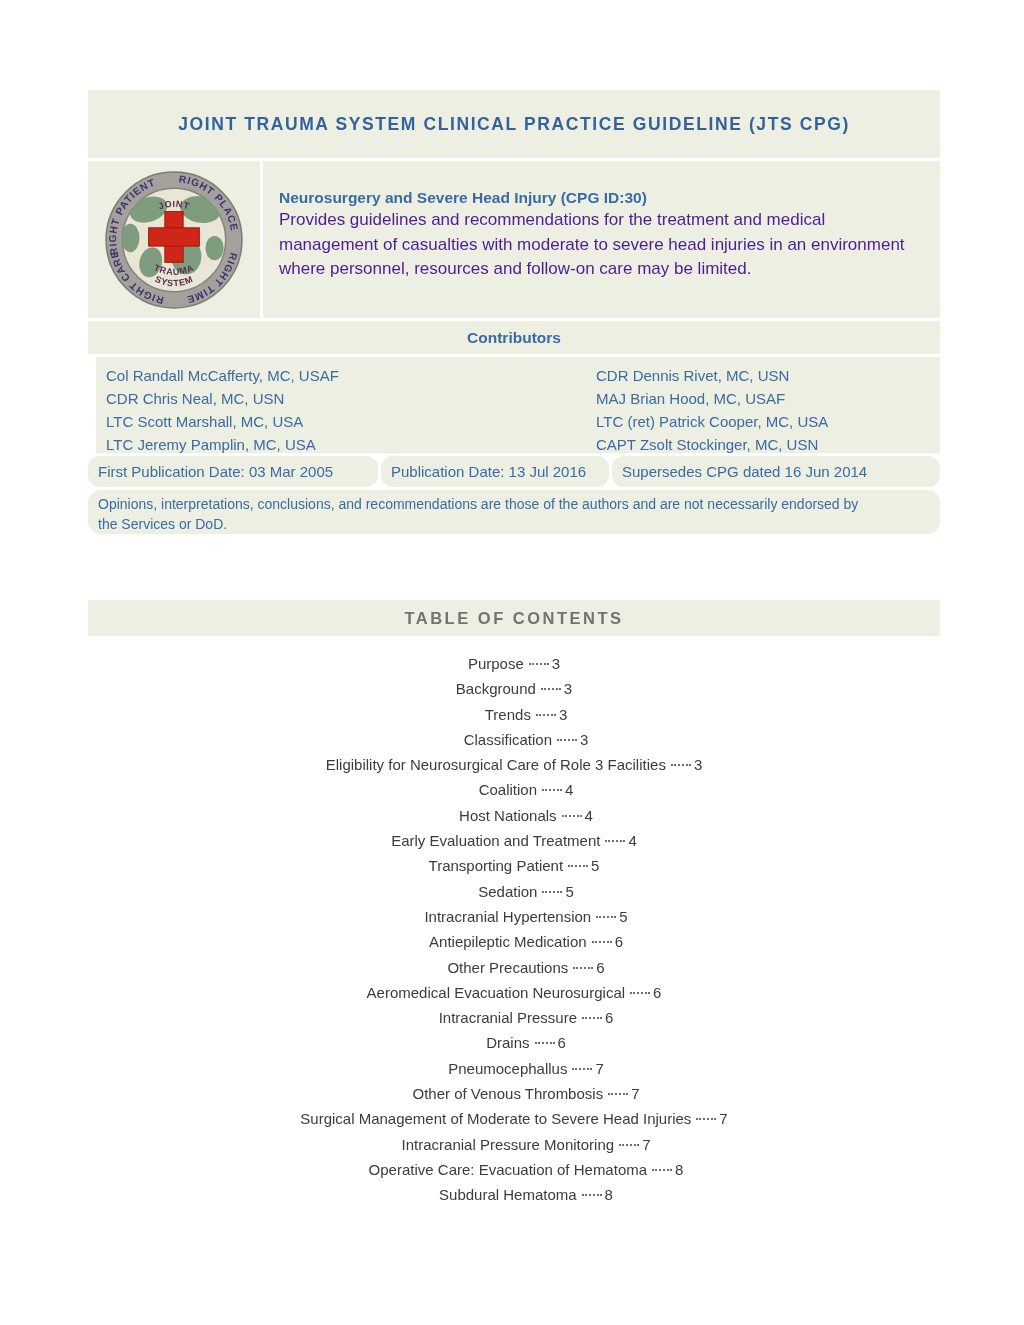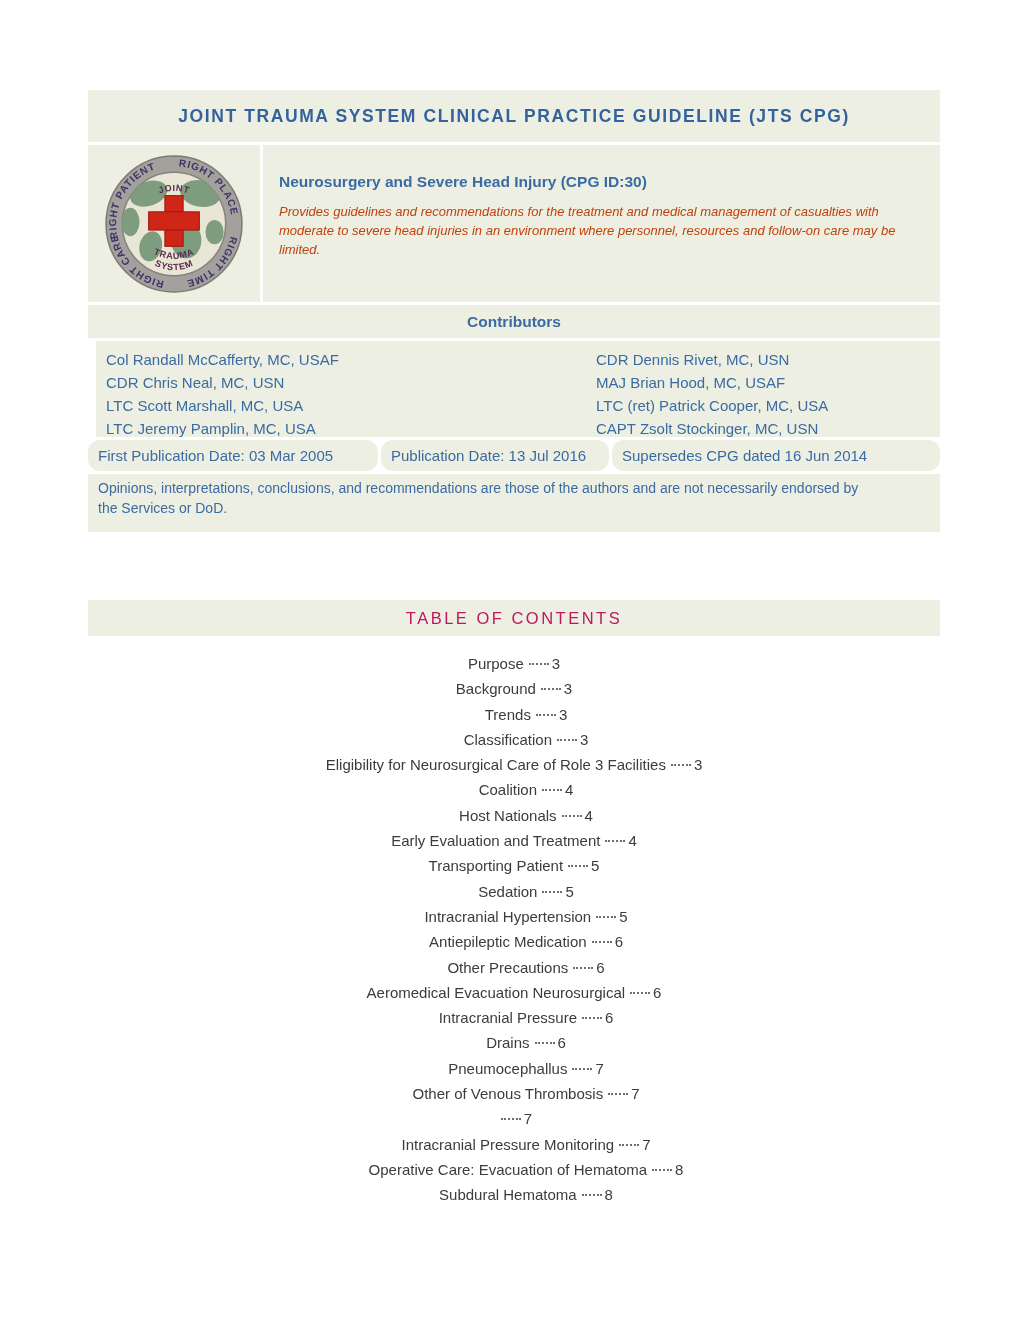--- a/index.html
+++ b/index.html
@@ -14,57 +14,57 @@
   .page { position: absolute; top: 0; left: 0; width: 1024px; height: 1325px; background:#fff; }
 
   .doc-table {
     position: absolute; top: 90px; left: 88px; width: 852px;
     display: flex; flex-direction: column; gap: 3px;
   }
   .cellbg { background: #edefe2; }
   .row { display: flex; gap: 3px; }
 
   .header-row {
-    height: 52px; display: flex; align-items: center; justify-content: center;
+    height: 68px; display: flex; align-items: center; justify-content: center;
   }
   .header-title {
     font-size: 17.5px; font-weight: bold; letter-spacing: 1.6px; color: #33629c;
   }
 
   .logo-row { height: 157px; }
   .logo-cell { width: 172px; display: flex; align-items: center; justify-content: center; }
   .title-cell { flex: 1; padding: 28px 24px 0 16px; }
-  .cpg-title { font-size: 15.5px; font-weight: bold; color: #3a6ba3; margin-bottom: 12px; }
-  .cpg-desc { font-size: 13px; color: #c2410c; line-height: 1.45; max-width: 648px; font-style: italic; }
+  .cpg-title { font-size: 15.5px; font-weight: bold; color: #3a6ba3; margin-bottom: 1px; }
+  .cpg-desc { font-size: 17px; color: #4c1d95; line-height: 1.45; max-width: 648px; }
 
   .contrib-header { height: 33px; display: flex; align-items: center; justify-content: center; }
   .contrib-heading { font-size: 15.5px; font-weight: bold; color: #3a6ba3; }
 
   .contrib-body { height: 96px; position: relative; padding: 6px 0 0 10px; margin-left: 8px; }
   .contrib-col { position: absolute; top: 7px; font-size: 15px; color: #3a6ba3; line-height: 23px; }
   .contrib-col.left { left: 10px; }
   .contrib-col.right { left: 500px; }
 
   .dates-row { height: 31px; }
   .dates-row .date-cell {
     display: flex; align-items: center; padding-left: 10px;
     font-size: 15px; color: #3a6ba3; border-radius: 12px;
   }
   .date-cell.c1 { width: 290px; }
   .date-cell.c2 { width: 228px; }
   .date-cell.c3 { flex: 1; }
 
-  .disclaimer-row { height: 58px; padding: 4px 14px 0 10px; }
+  .disclaimer-row { height: 44px; padding: 4px 14px 0 10px; border-radius: 13px; }
   .disclaimer-text { font-size: 14px; color: #3a6ba3; line-height: 1.45; max-width: 780px; }
 
   .toc-bar {
     position: absolute; top: 600px; left: 88px; width: 852px; height: 36px;
     background: #edefe2; display: flex; align-items: center; justify-content: center;
   }
-  .toc-heading { font-size: 16.5px; font-weight: normal; letter-spacing: 2.5px; color: #be185d; }
+  .toc-heading { font-size: 16.5px; font-weight: bold; letter-spacing: 2.5px; color: #737373; }
 
   .toc-list {
     position: absolute; top: 655px; left: 88px; width: 852px;
     display: flex; flex-direction: column; align-items: center;
   }
   .toc-row {
     display: flex; align-items: baseline; height: 25.3px; font-size: 15px; color: #3c3c3c;
     cursor: pointer;
   }
   .toc-row.indent { padding-left: 24px; }
@@ -264,20 +264,21 @@
         <span class="toc-label">Pneumocephallus</span>
         <span class="leader"></span>
         <span class="toc-page">7</span>
       </div>
       <div class="toc-row indent">
         <span class="toc-label">Other of Venous Thrombosis</span>
         <span class="leader"></span>
         <span class="toc-page">7</span>
       </div>
       <div class="toc-row">
+        <span class="toc-label">Surgical Management of Moderate to Severe Head Injuries</span>
         <span class="leader"></span>
         <span class="toc-page">7</span>
       </div>
       <div class="toc-row indent">
         <span class="toc-label">Intracranial Pressure Monitoring</span>
         <span class="leader"></span>
         <span class="toc-page">7</span>
       </div>
       <div class="toc-row indent">
         <span class="toc-label">Operative Care: Evacuation of Hematoma</span>

